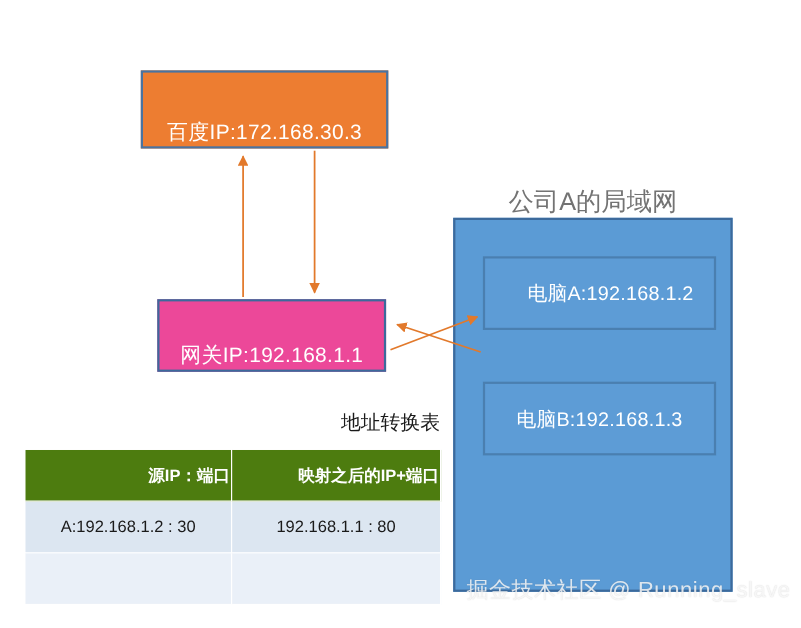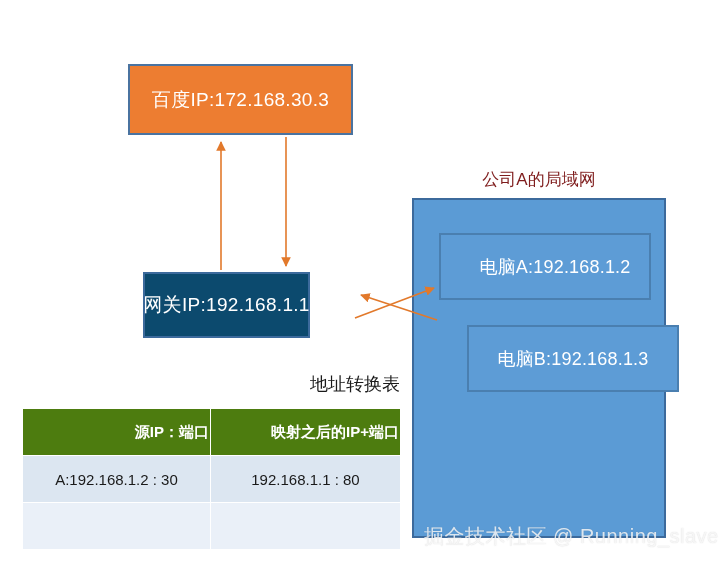--- a/index.html
+++ b/index.html
@@ -14,21 +14,21 @@
     background: #ffffff;
     font-family: "Liberation Sans", "DejaVu Sans", sans-serif;
     overflow: hidden;
   }
 
   
   .box {
     position: absolute;
     box-sizing: border-box;
     display: flex;
-    align-items: center;
+    align-items: flex-end;
     justify-content: center;
     color: #ffffff;
     white-space: nowrap;
   }
 
   
   #baidu-box {
     left: 128px;
     top: 64px;
     width: 225px;
@@ -36,37 +36,37 @@
     background: #ed7d31;
     border: 2px solid #4a73a0;
     font-size: 19px;
     letter-spacing: 0.3px;
   }
 
   
   #gateway-box {
     left: 143px;
     top: 272px;
-    width: 167px;
+    width: 208px;
     height: 66px;
-    background: #0c4a6e;
+    background: #ec4899;
     border: 2px solid #3c6a9c;
     font-size: 19px;
     letter-spacing: 0.3px;
   }
 
   
   #lan-label {
     position: absolute;
     left: 412px;
     top: 168px;
     width: 254px;
     text-align: center;
-    color: #7f1d1d;
-    font-size: 17px;
+    color: #737373;
+    font-size: 23px;
     white-space: nowrap;
   }
   #lan-box {
     position: absolute;
     box-sizing: border-box;
     left: 412px;
     top: 198px;
     width: 254px;
     height: 340px;
     background: #5b9bd5;
@@ -82,21 +82,21 @@
     border: 2px solid #4a7fb0;
     display: flex;
     align-items: center;
     justify-content: center;
     color: #ffffff;
     font-size: 18px;
     white-space: nowrap;
     letter-spacing: 0.2px;
   }
   #pc-a { top: 33px; padding-left: 20px; }
-  #pc-b { top: 125px; margin-left: 28px; }
+  #pc-b { top: 147px; }
   #pc-c { top: 232px; }
 
   
   #arrow-layer {
     position: absolute;
     left: 0;
     top: 0;
     width: 728px;
     height: 571px;
     pointer-events: none;

